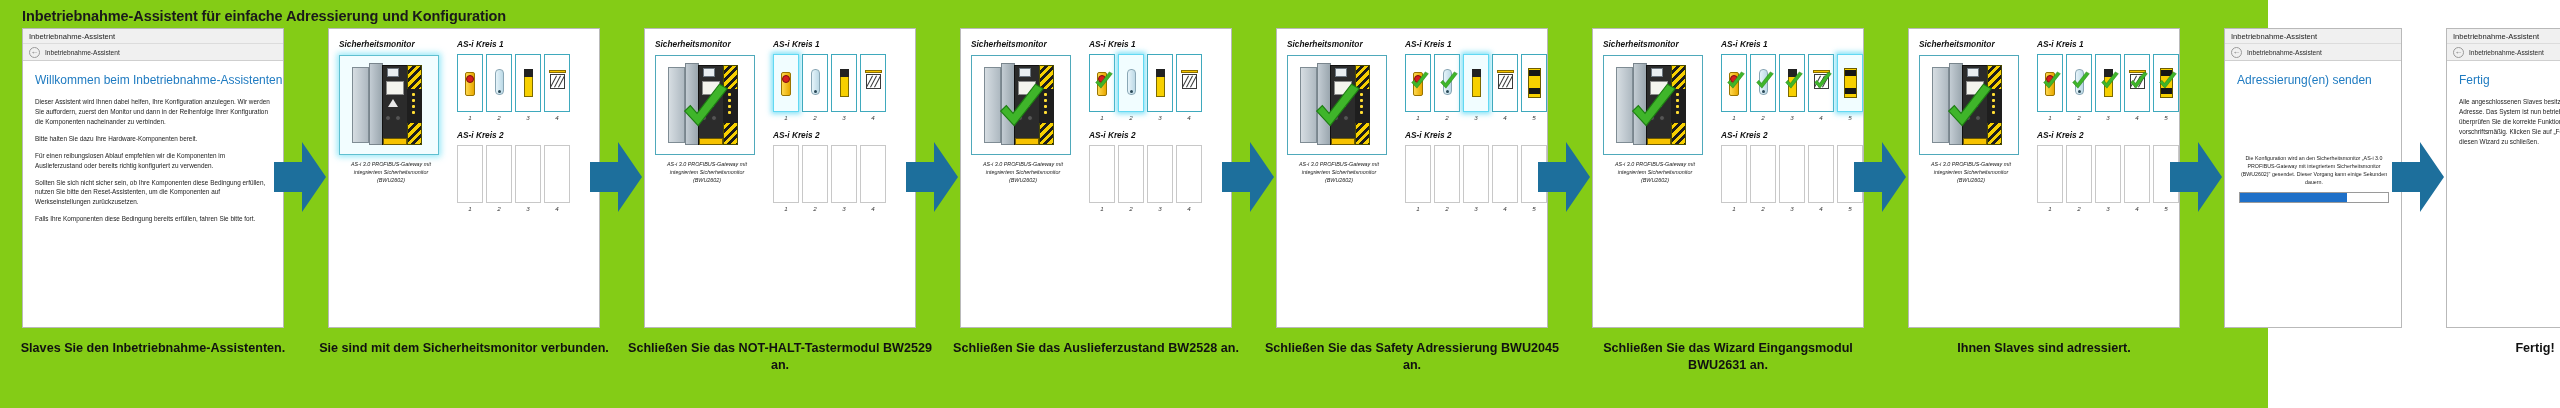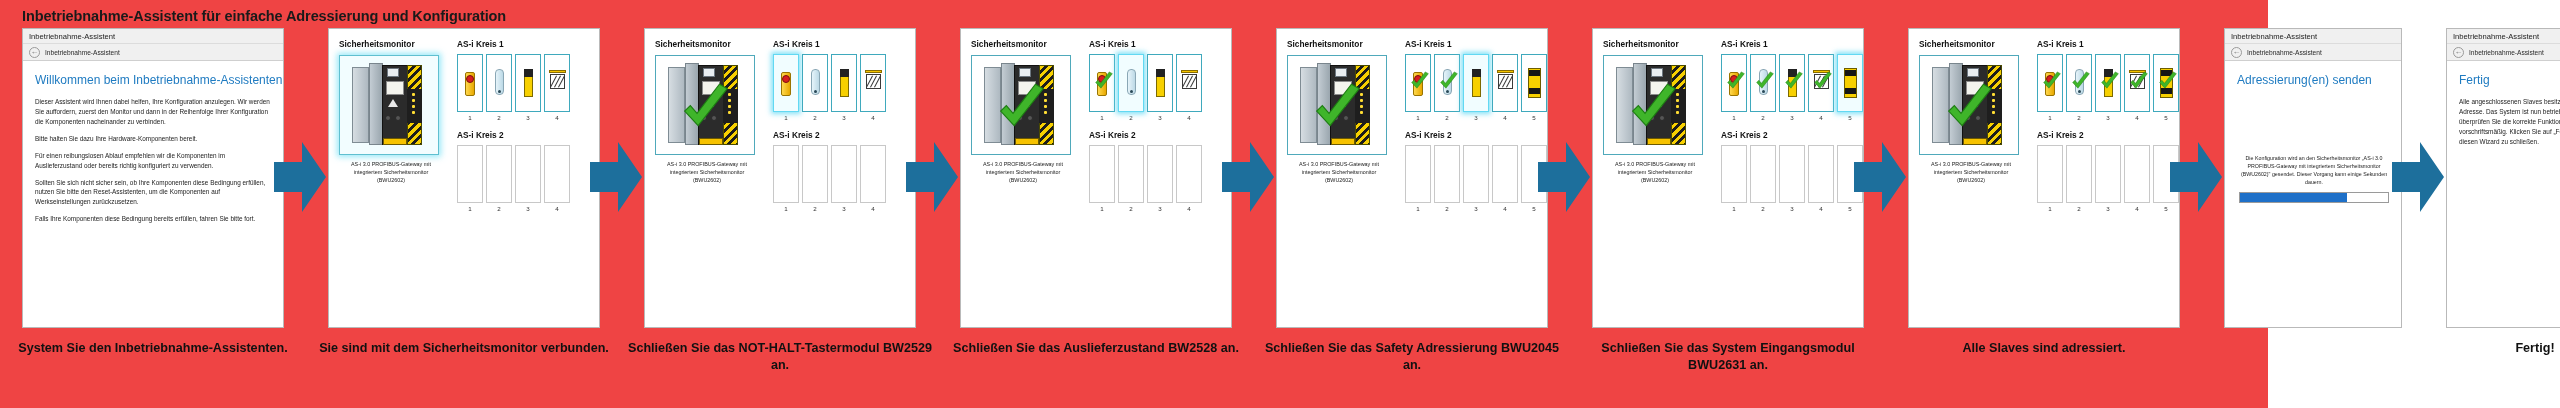--- a/index.html
+++ b/index.html
@@ -2,21 +2,21 @@
 <html><head>
 <meta charset="utf-8">
 <style>
   * { box-sizing: border-box; margin: 0; padding: 0; }
   html, body {
     width: 2560px; height: 408px;
     background: #ffffff;
     font-family: "Liberation Sans", sans-serif;
     overflow: hidden;
   }
-  .page { position: relative; width: 2268px; height: 408px; background:#ef4444; }
+  .page { position: relative; width: 2268px; height: 408px; background:#84cc16; }
 
   .doc-title {
     position: absolute; left: 22px; top: 8px;
     font-size: 14.5px; font-weight: bold; color: #1a1a1a;
     letter-spacing: -0.1px; white-space: nowrap;
   }
 
   .strip {
     position: absolute; left: 22px; top: 28px;
     width: 2518px; height: 300px;
@@ -42,21 +42,21 @@
     width: 11px; height: 11px; border-radius: 50%;
     border: 1px solid #9a9a9a; color:#6d6d6d; font-size: 8px;
     display: flex; align-items: center; justify-content: center; line-height: 1;
   }
   .wiz-bread .bc { font-size: 6.6px; color: #2a2a2a; }
   .wiz-body { padding: 12px 10px 0 12px; background: #fff; height: calc(100% - 32px); }
   .wiz-h1 { color: #1f7bc1; font-size: 12px; margin-bottom: 10px; white-space: nowrap; }
   .wiz-p { font-size: 6.4px; color: #222; line-height: 1.55; margin-bottom: 7px; }
 
   
-  .step-inner { display: flex; padding: 10px 0 0 10px; gap: 10px; height: 100%; }
+  .step-inner { display: flex; padding: 10px 0 0 10px; gap: 10px; height: 100%; font-style: italic; }
   .mon-col { width: 108px; flex: 0 0 108px; }
   .col-title { font-size: 8.3px; font-weight: bold; color: #111; margin-bottom: 6px; }
   .mon-box {
     width: 100px; height: 100px; border: 1px solid #5fbfd0;
     background: #f2fdff; box-shadow: 0 0 6px 2px rgba(120,225,245,.75);
     display: flex; align-items: center; justify-content: center;
     position: relative; margin-bottom: 5px;
   }
   .mon-box.plain { border-color:#4fa9bb; box-shadow:none; background:#fff; }
   .mon-caption { font-size: 5.4px; color: #222; text-align: center; line-height: 1.5; width:104px; }
@@ -834,23 +834,23 @@
           <div class="bc">Inbetriebnahme-Assistent</div>
         </div>
         <div class="wiz-body">
           <div class="wiz-h1">Fertig</div>
           <div class="wiz-p">Alle angeschlossenen Slaves besitzen ihre richtige Adresse. Das System ist nun betriebsbereit. Bitte überprüfen Sie die korrekte Funktionsweise vorschriftsmäßig. Klicken Sie auf „Fertigstellen", um diesen Wizard zu schließen.</div>
         </div>
       </div>
     </div>
 
   <div id="captions">
-      <div class="caption" style="left: 6px; width: 294px;">System Sie den Inbetriebnahme-Assistenten.</div>
+      <div class="caption" style="left: 6px; width: 294px;">Slaves Sie den Inbetriebnahme-Assistenten.</div>
       <div class="caption" style="left: 312px; width: 304px;">Sie sind mit dem Sicherheitsmonitor verbunden.</div>
       <div class="caption" style="left: 628px; width: 304px;">Schließen Sie das NOT-HALT-Tastermodul BW2529 an.</div>
       <div class="caption" style="left: 944px; width: 304px;">Schließen Sie das Auslieferzustand BW2528 an.</div>
       <div class="caption" style="left: 1260px; width: 304px;">Schließen Sie das Safety Adressierung BWU2045 an.</div>
-      <div class="caption" style="left: 1576px; width: 304px;">Schließen Sie das System Eingangsmodul BWU2631 an.</div>
-      <div class="caption" style="left: 1892px; width: 304px;">Alle Slaves sind adressiert.</div>
+      <div class="caption" style="left: 1576px; width: 304px;">Schließen Sie das Wizard Eingangsmodul BWU2631 an.</div>
+      <div class="caption" style="left: 1892px; width: 304px;">Ihnen Slaves sind adressiert.</div>
       <div class="caption" style="left: 2430px; width: 210px;">Fertig!</div>
     </div>
 
 </div>
 
 </body></html>

